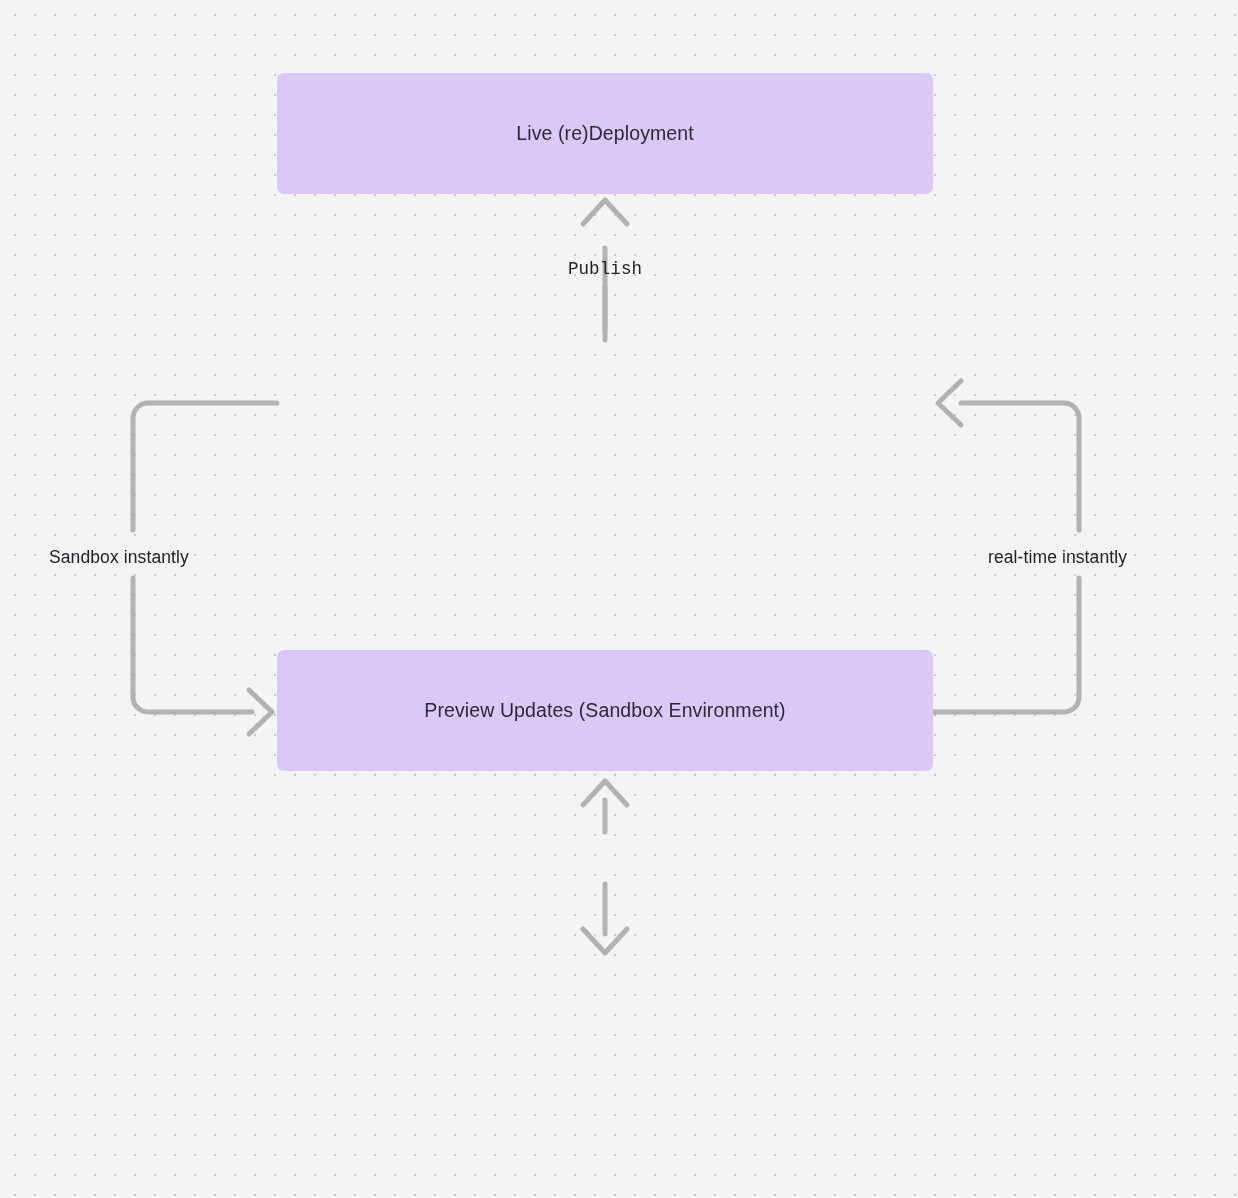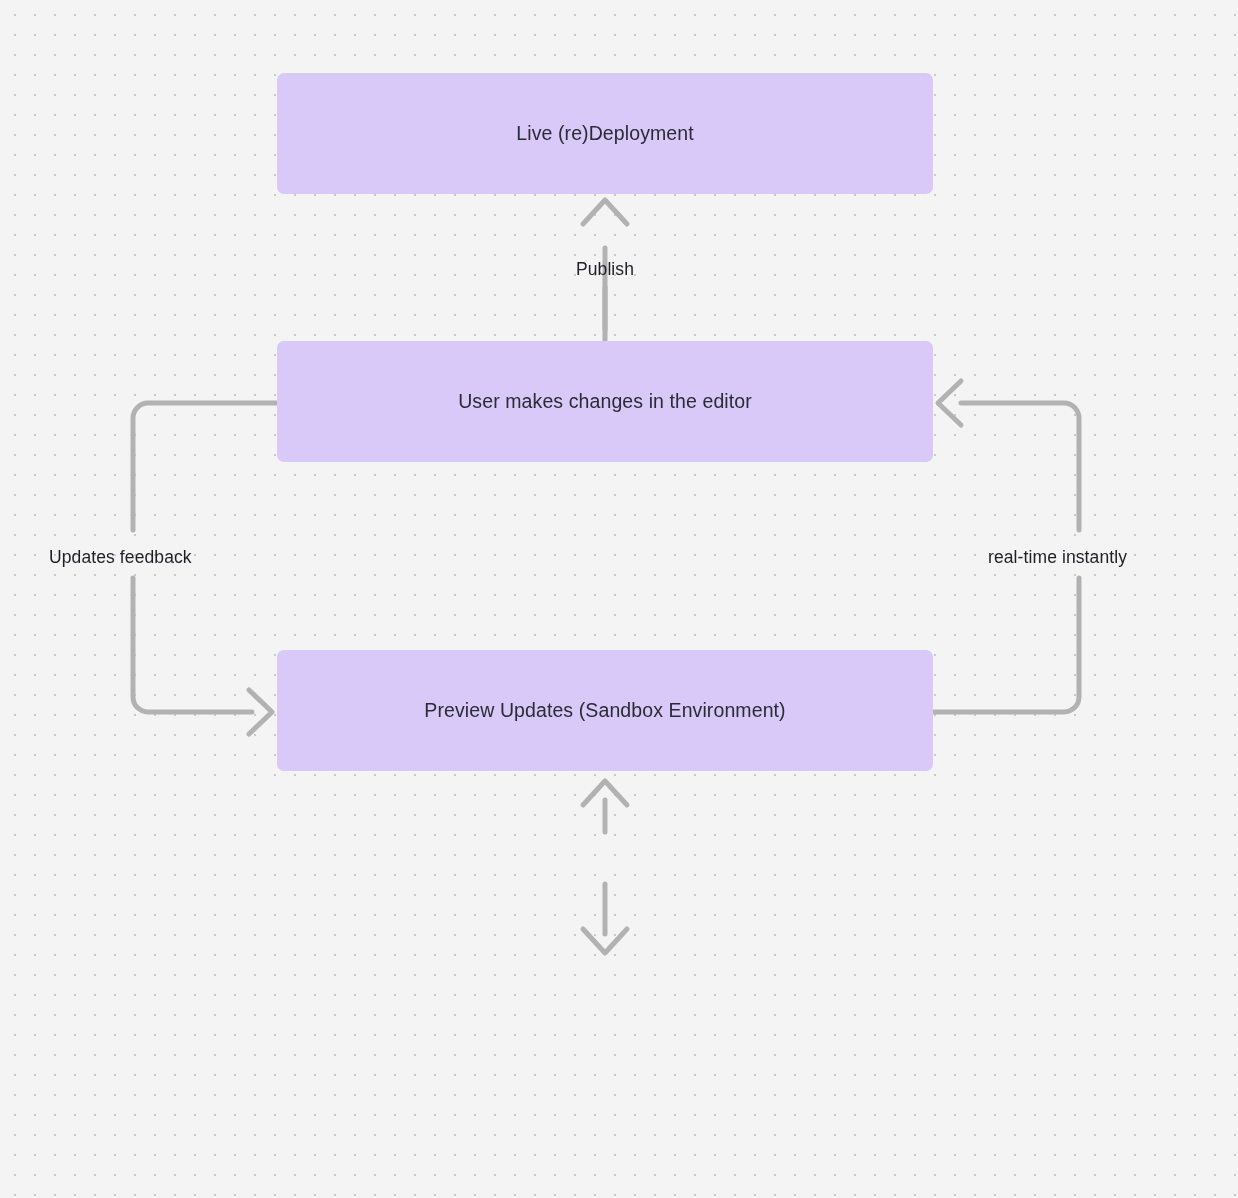--- a/index.html
+++ b/index.html
@@ -72,20 +72,21 @@
     position: absolute;
     font-size: 17.5px;
     color: #1f1f27;
     white-space: nowrap;
     letter-spacing: 0.1px;
     background: transparent;
   }
   .edge-label.centered {
     transform: translateX(-50%);
     text-align: left;
+    font-family: Liberation Mono, monospace;
   }
 
   #label-publish      { left: 605px; top: 259px; }
   #label-updates      { left: 49px;  top: 547px; }
   #label-feedback     { left: 988px; top: 547px; }
   #label-spunup       { left: 605px; top: 856px; }
 </style>
 </head>
 <body>
 
@@ -116,29 +117,26 @@
       <path class="edge-path" d="M 583 805 L 605 781 L 627 805"></path>
       <path class="edge-path" d="M 605 884 L 605 934"></path>
       <path class="edge-path" d="M 583 929 L 605 953 L 627 929"></path>
     </g>
   </svg>
 
   <div class="node" id="node-live">
     <span class="node-label">Live (re)Deployment</span>
   </div>
 
-  <div class="node" id="node-editor">
-    <span class="node-label">User makes changes in the editor</span>
-  </div>
 
   <div class="node" id="node-preview">
     <span class="node-label">Preview Updates (Sandbox Environment)</span>
   </div>
 
 
   <div class="edge-label centered" id="label-publish">Publish</div>
 
-  <div class="edge-label" id="label-updates">Updates feedback</div>
+  <div class="edge-label" id="label-updates">Sandbox instantly</div>
 
   <div class="edge-label" id="label-feedback">real-time instantly</div>
 
 
 </div>
 
 </body></html>

